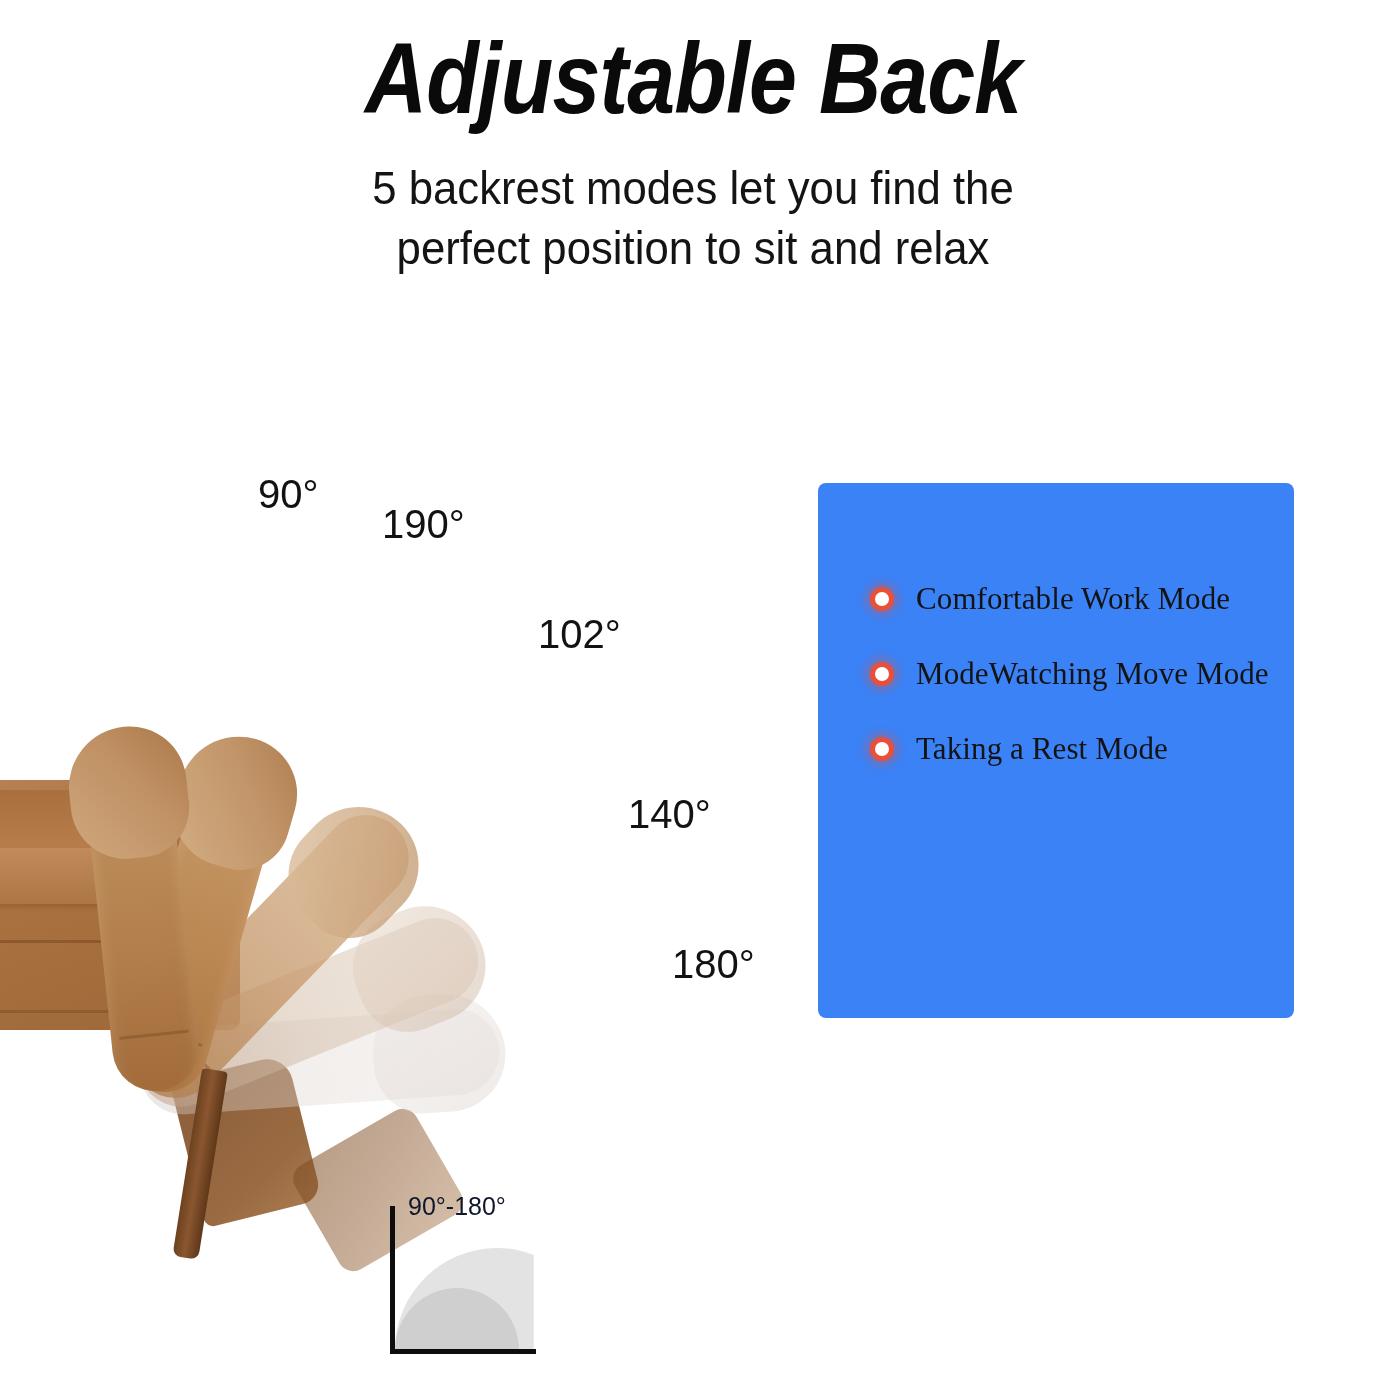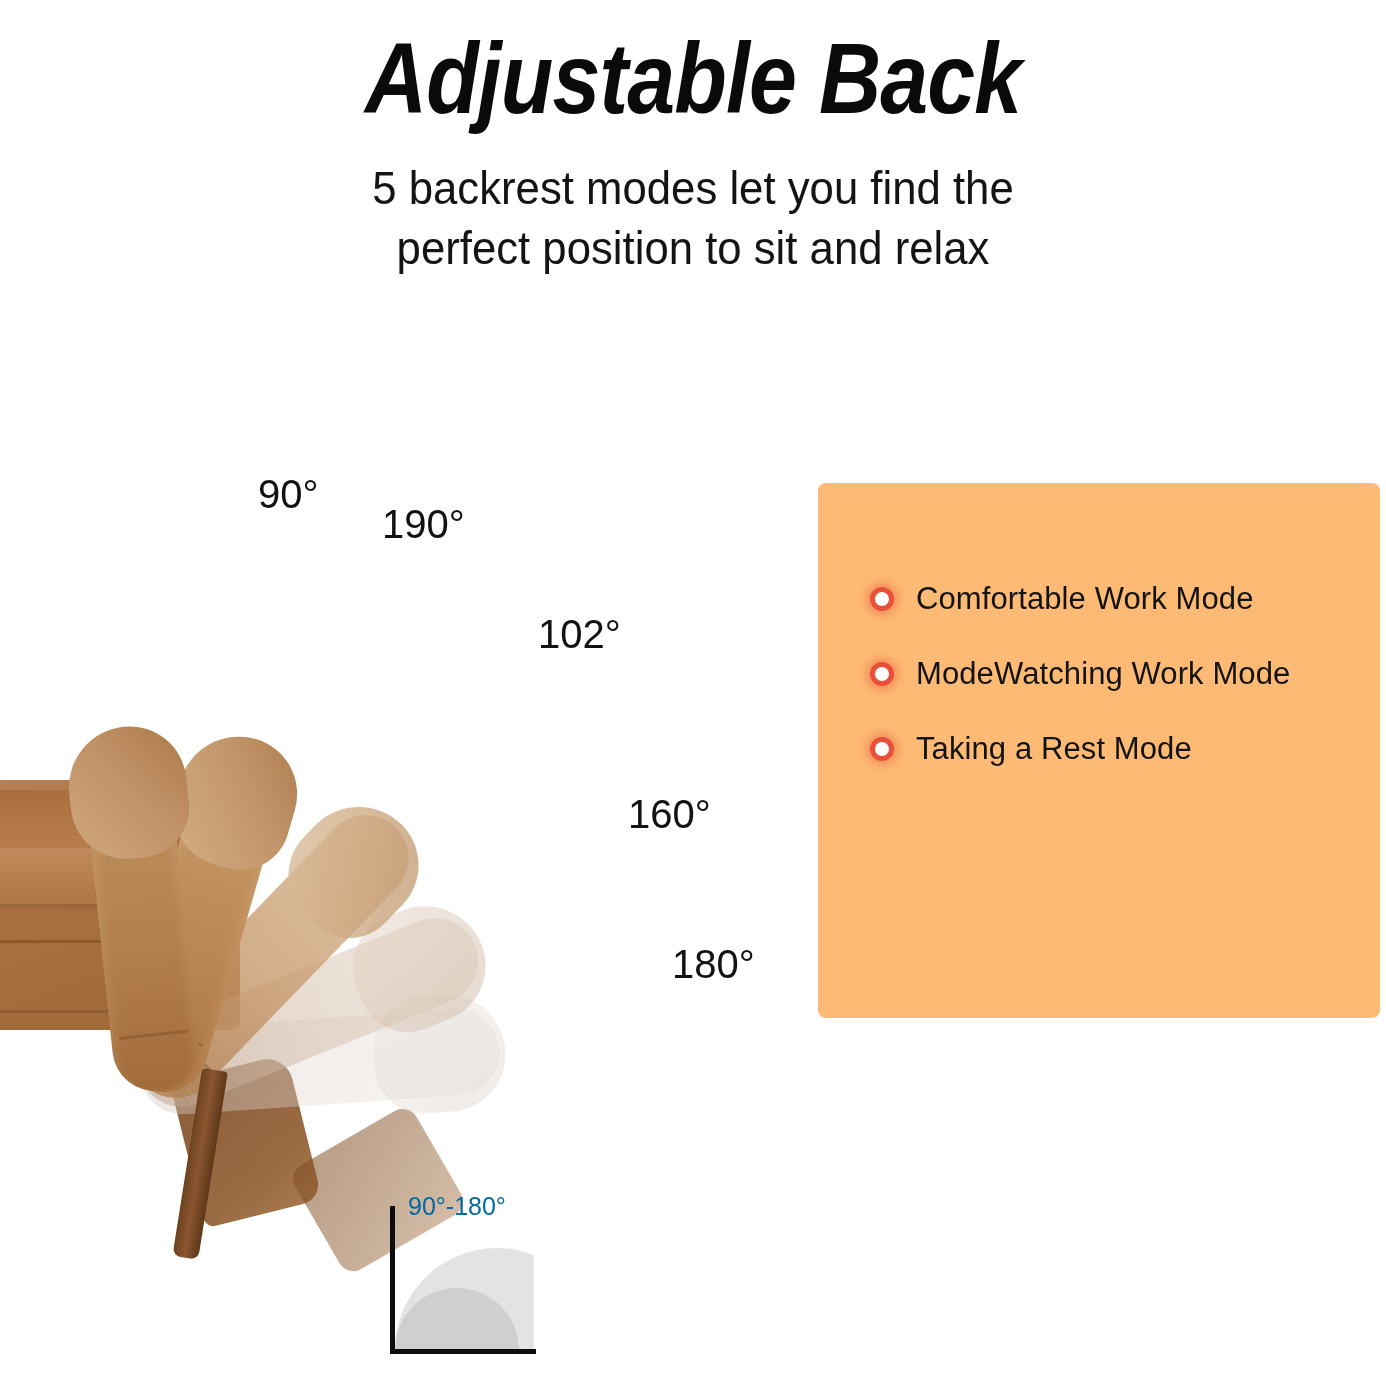--- a/index.html
+++ b/index.html
@@ -220,24 +220,25 @@
     color: #121212;
     white-space: nowrap;
     letter-spacing: 0px;
   }
 
   
   .feature-panel {
     position: absolute;
     left: 818px;
     top: 483px;
-    width: 562px;
+    width: 476px;
     height: 535px;
-    background: #fdba74;
+    background: #3b82f6;
     border-radius: 8px;
+    font-family: Liberation Serif, serif;
   }
   .feature-list {
     position: absolute;
     left: 52px;
     top: 78px;
     width: 500px;
   }
   .feature-item {
     display: flex;
     align-items: center;
@@ -269,21 +270,21 @@
     left: 382px;
     top: 1192px;
     width: 180px;
     height: 178px;
   }
   .ad-label {
     position: absolute;
     left: 26px;
     top: 0px;
     font-size: 25px;
-    color: #0369a1;
+    color: #0f172a;
     white-space: nowrap;
   }
   .ad-vline {
     position: absolute;
     left: 8px;
     top: 14px;
     width: 5px;
     height: 148px;
     background: #0d0d0d;
   }
@@ -366,32 +367,32 @@
         <div class="cap"></div>
       </div>
     </div>
 
     <div class="chair-leg"></div>
   </div>
 
   <div class="angle-label" id="angle-0" style="left: 222px; top: 472px; margin-left: 36px;">90°</div>
   <div class="angle-label" id="angle-1" style="left: 382px; top: 502px;">190°</div>
   <div class="angle-label" id="angle-2" style="left: 538px; top: 612px;">102°</div>
-  <div class="angle-label" id="angle-3" style="left: 628px; top: 792px;">160°</div>
+  <div class="angle-label" id="angle-3" style="left: 628px; top: 792px;">140°</div>
   <div class="angle-label" id="angle-4" style="left: 640px; top: 942px; margin-left: 32px;">180°</div>
 
   <div class="feature-panel">
     <div class="feature-list">
       <div class="feature-item">
         <span class="bullet"></span>
         <span class="feature-text">Comfortable Work Mode</span>
       </div>
       <div class="feature-item">
         <span class="bullet"></span>
-        <span class="feature-text">ModeWatching Work Mode</span>
+        <span class="feature-text">ModeWatching Move Mode</span>
       </div>
       <div class="feature-item">
         <span class="bullet"></span>
         <span class="feature-text">Taking a Rest Mode</span>
       </div>
     </div>
   </div>
 
   <div class="angle-diagram">
     <div class="ad-arc-outer"></div>

